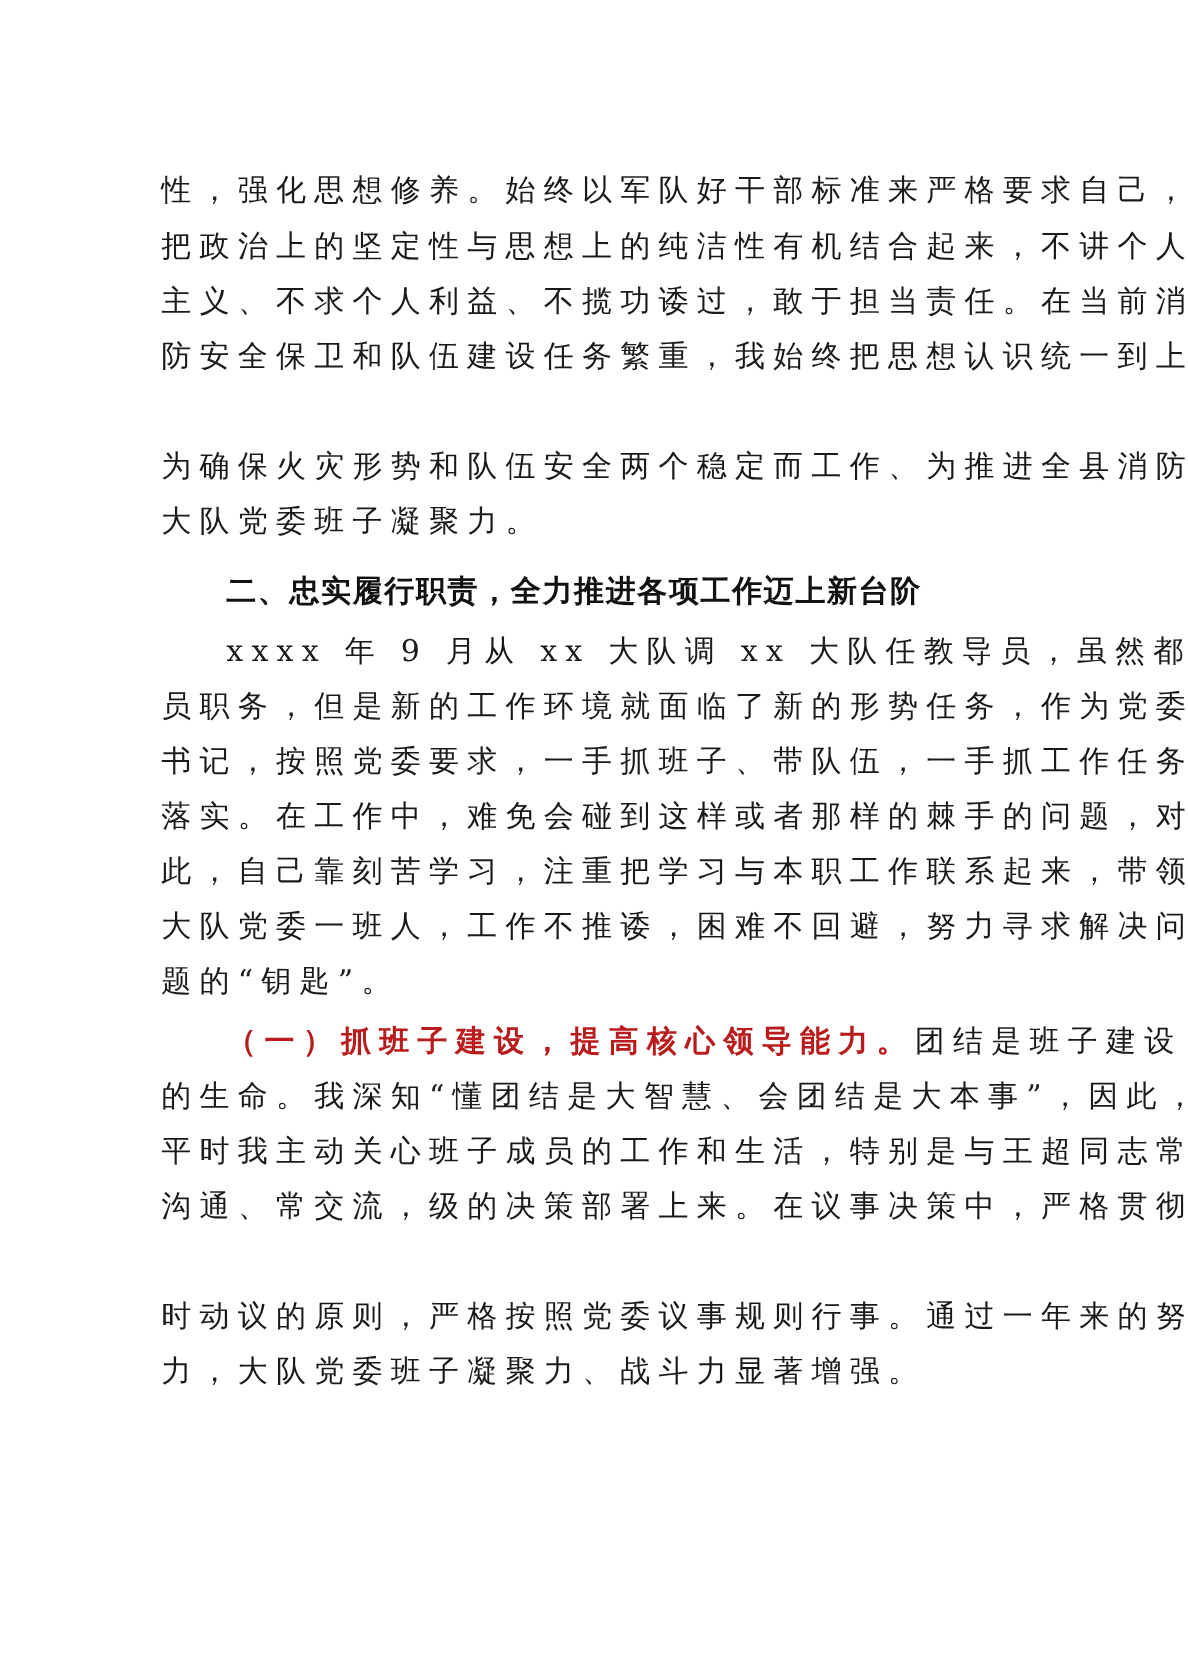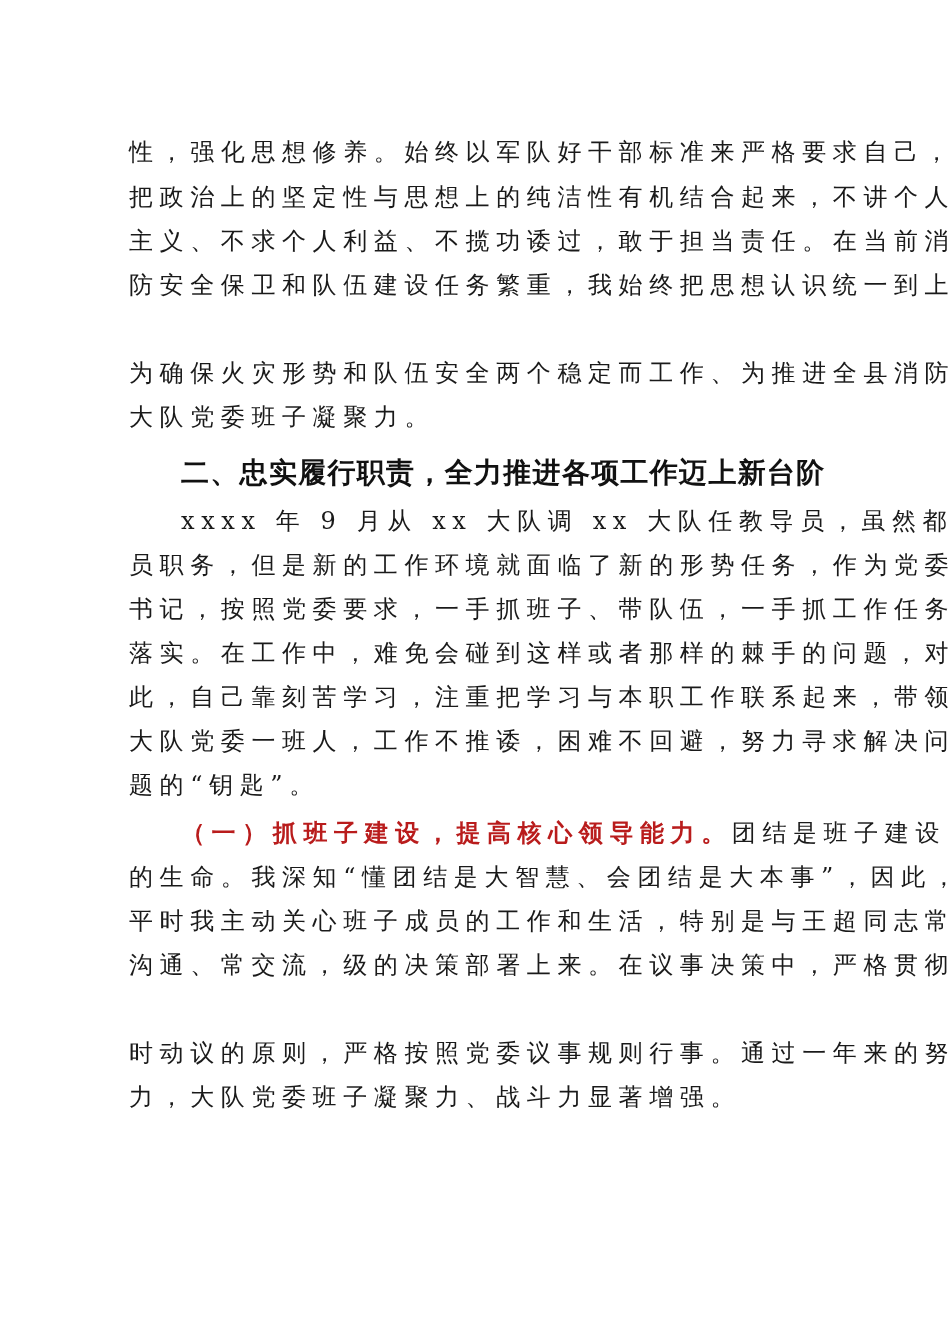--- a/index.html
+++ b/index.html
@@ -36,21 +36,21 @@
     .line.indent {
       left: 170px;
     }
     .heading {
       position: absolute;
       left: 170px;
       height: 30px;
       line-height: 30px;
       font-family: "DejaVu Sans", "Liberation Sans", sans-serif;
       font-weight: bold;
-      font-size: 28px;
+      font-size: 24px;
       color: #111111;
       white-space: nowrap;
       letter-spacing: 1.3px;
     }
     .lead {
       font-weight: bold;
       color: #b91c1c;
     }
   </style>
 </head>

